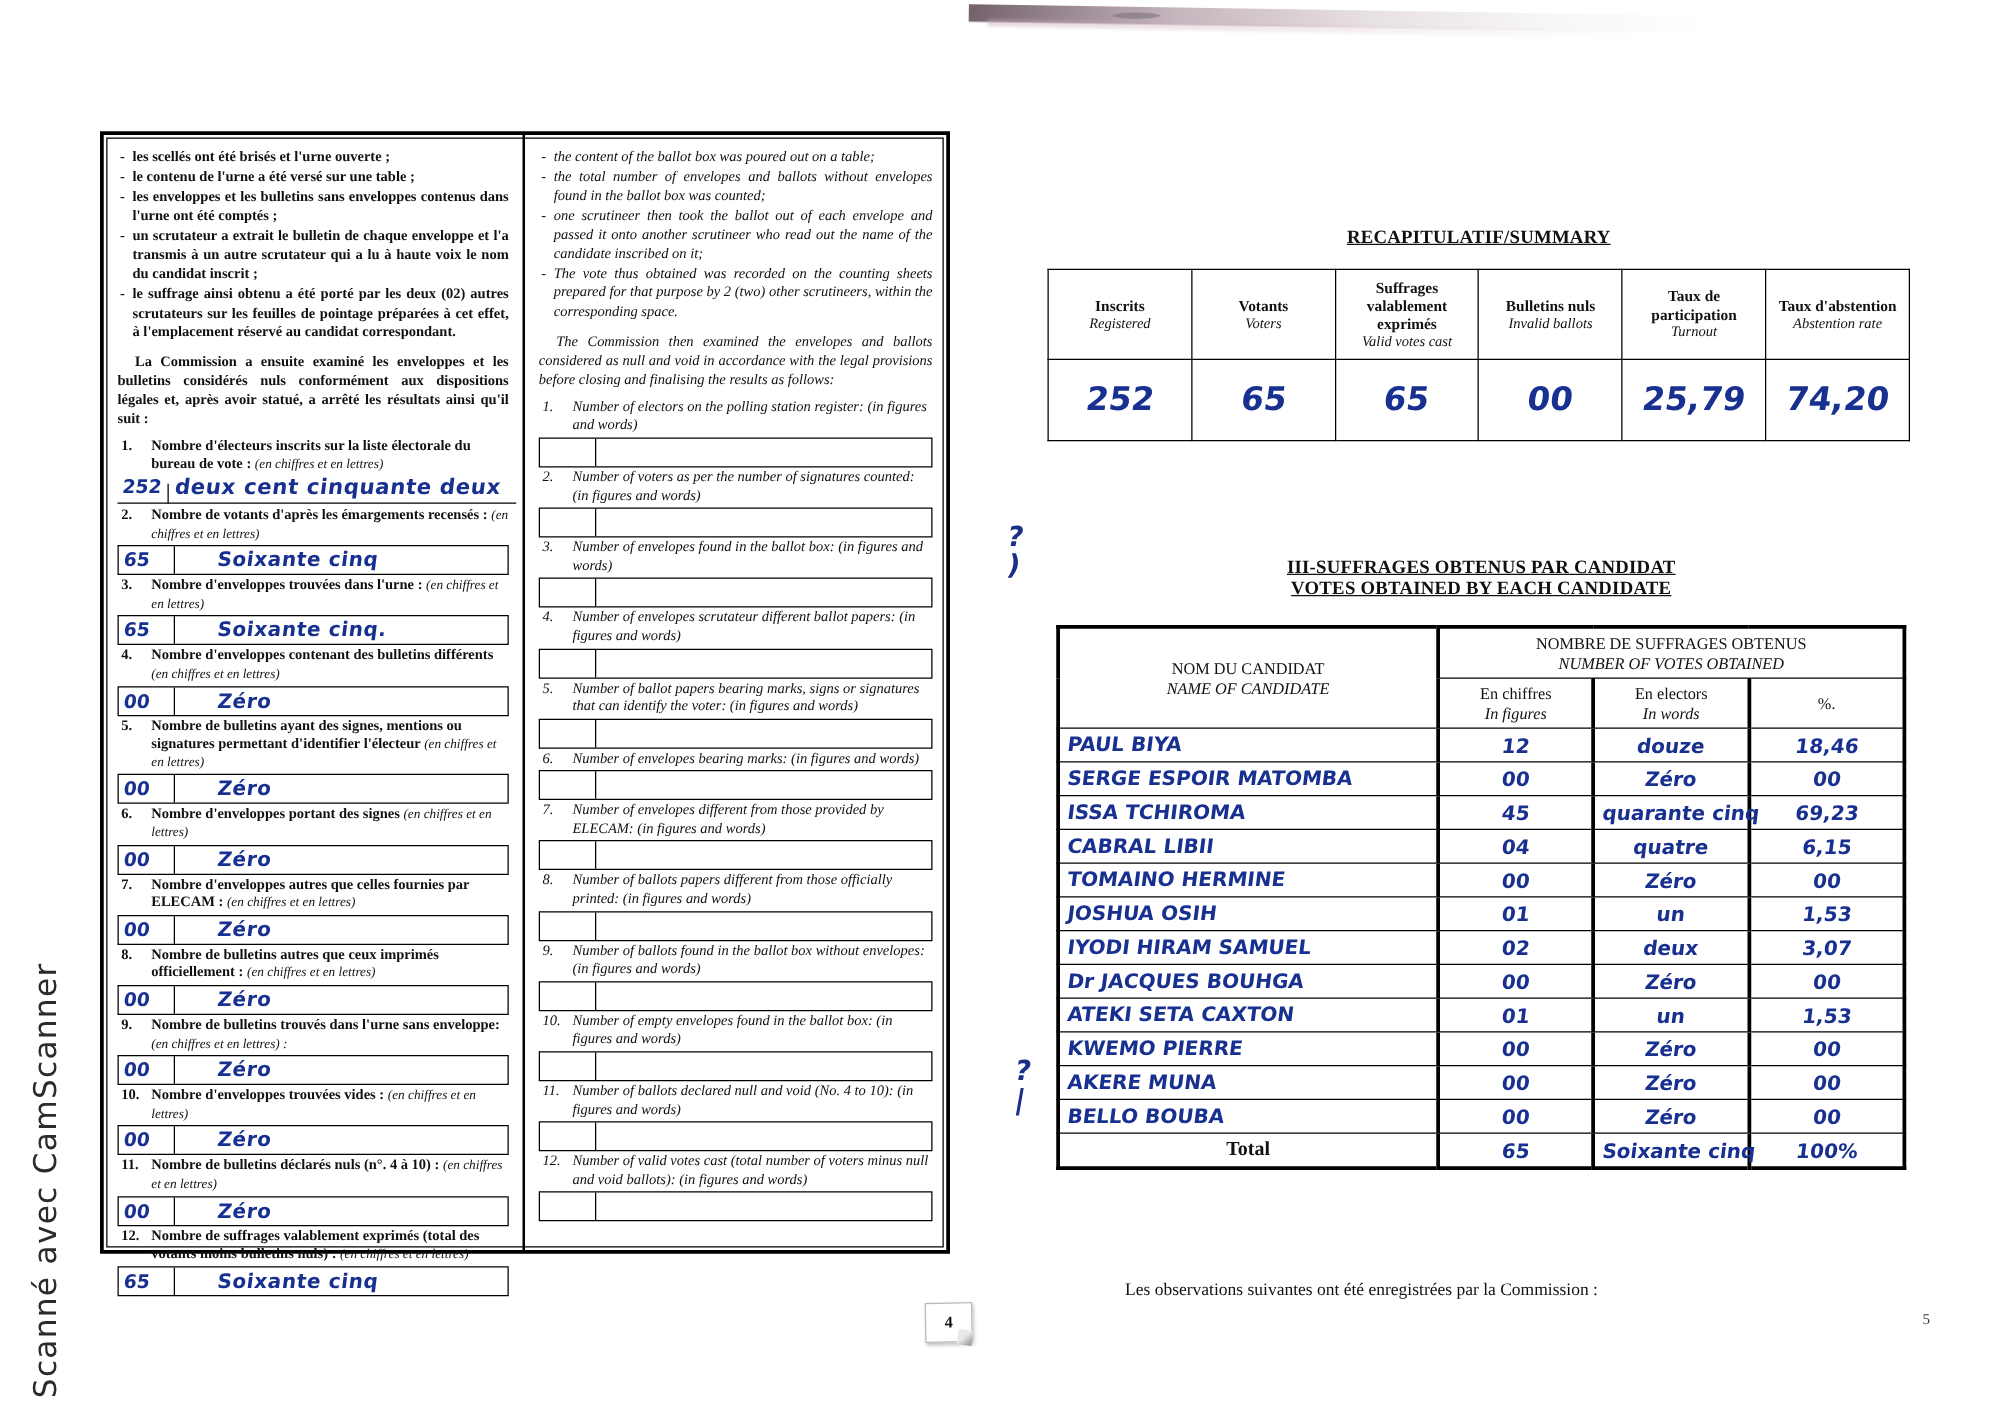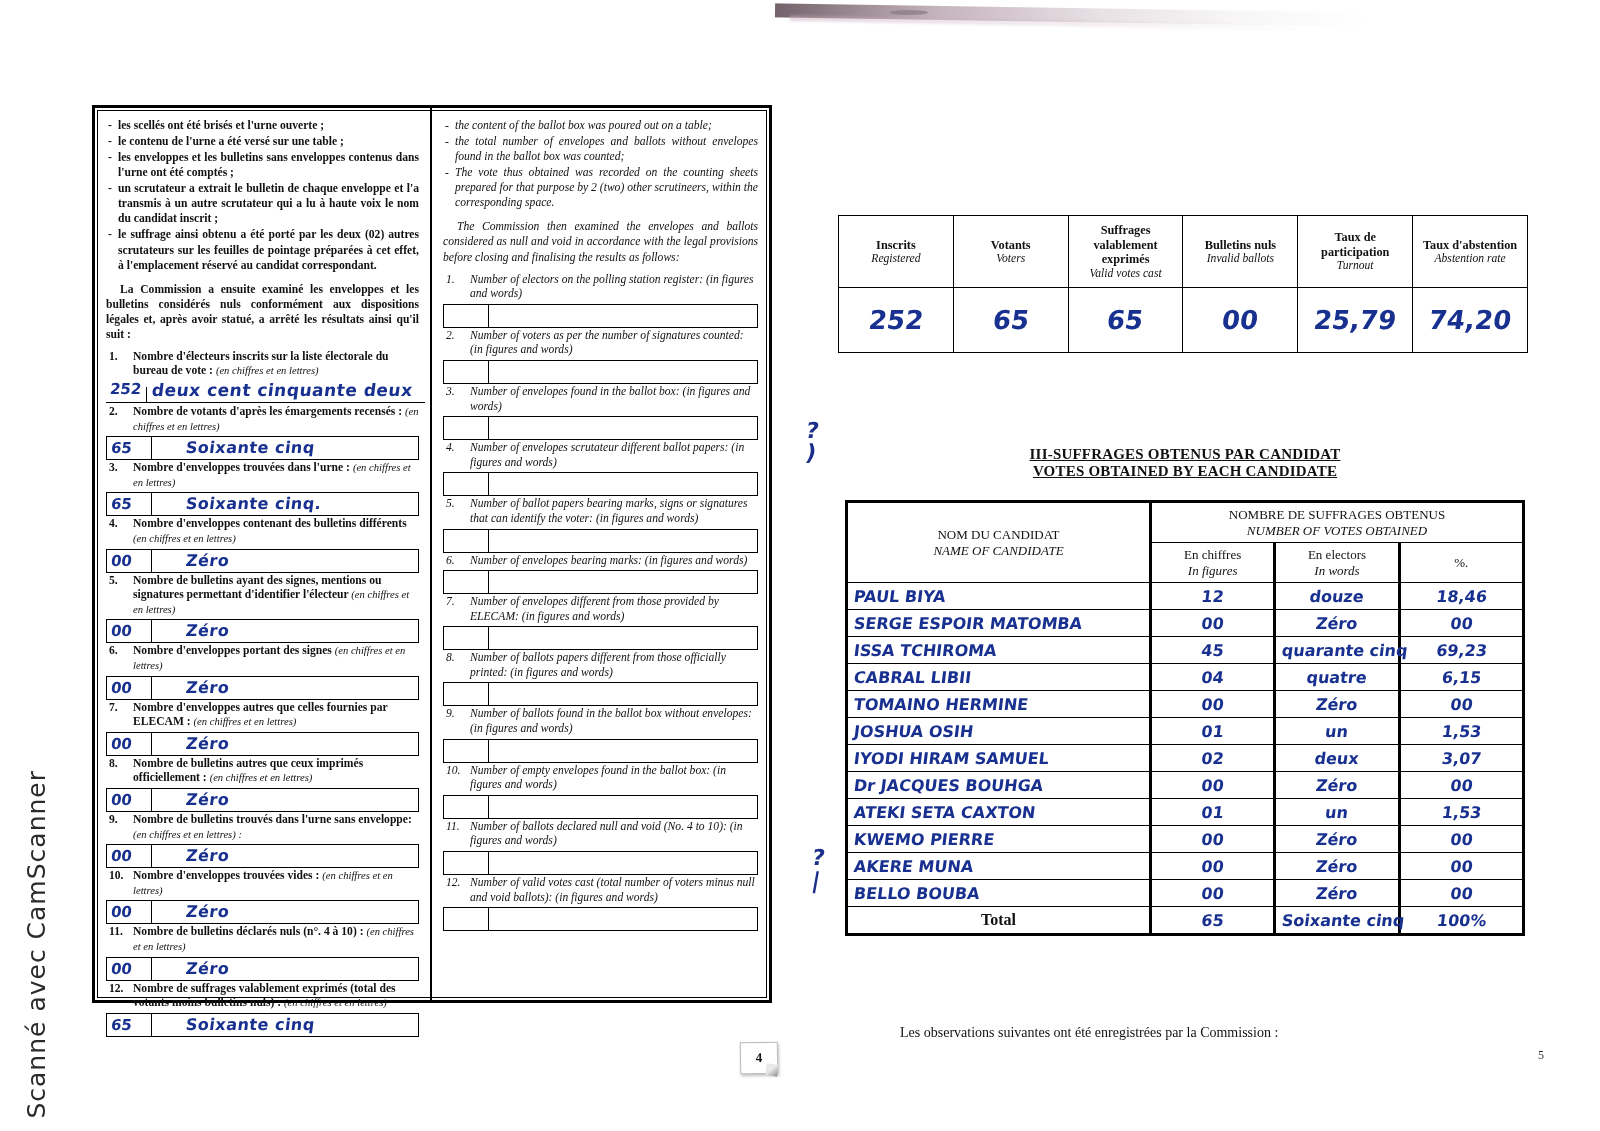--- a/index.html
+++ b/index.html
@@ -36,21 +36,21 @@
   .watermark{
     position:absolute;left:22px;top:770px;
     writing-mode:vertical-rl;
     transform:rotate(180deg);
     font-family:"DejaVu Sans", sans-serif;
     font-size:25px;letter-spacing:1px;color:#2b2b2b;white-space:nowrap;
   }
 
   
   .left-page{
-    position:absolute;left:92px;top:105px;width:680px;height:898px;
+    position:absolute;left:80px;top:105px;width:680px;height:898px;
     border:3px solid #000;background:#fff;
     box-sizing:border-box;
     display:flex;
   }
   .left-page::after{
     content:"";position:absolute;left:2px;top:2px;right:2px;bottom:2px;
     border:1px solid #000;pointer-events:none;
   }
   .col{box-sizing:border-box;padding:10px 11px 0 11px;position:relative;}
   .col-fr{width:50%;border-right:2px solid #000;}
@@ -328,20 +328,21 @@
             </div>
           </li>
         </ol>
     </div>
 
     <div class="col col-en">
       <div class="intro intro-en">
         <ul class="dash-list" id="en-bullets">
             <li>the content of the ballot box was poured out on a table;</li>
             <li>the total number of envelopes and ballots without envelopes found in the ballot box was counted;</li>
+            <li>one scrutineer then took the ballot out of each envelope and passed it onto another scrutineer who read out the name of the candidate inscribed on it;</li>
             <li>The vote thus obtained was recorded on the counting sheets prepared for that purpose by 2 (two) other scrutineers, within the corresponding space.</li>
           </ul>
         <p>The Commission then examined the envelopes and ballots considered as null and void in accordance with the legal provisions before closing and finalising the results as follows:</p>
       </div>
       <ol class="items" id="en-items">
           <li>
             <div class="it-text">Number of electors on the polling station register: (in figures and words)</div>
             <div class="ansbox">
               <div class="fig"></div>
               <div class="wrd"></div>
@@ -431,20 +432,21 @@
   <div class="pen-mark" style="left:806px;top:418px;">?</div>
   <div class="pen-mark" style="left:806px;top:440px;">)</div>
   <div class="pen-mark" style="left:812px;top:845px;">?</div>
   <div class="pen-mark" style="left:812px;top:868px;">|</div>
 
   <div class="pagenum-left">4</div>
   <div class="corner-fold"></div>
 
   <div class="right">
 
+    <div class="rtitle" style="position:absolute;left:8px;top:182px;width:690px;">RECAPITULATIF/SUMMARY</div>
 
     <div class="summary-wrap">
       <table class="grid summary">
         <thead>
             <tr id="sum-head">
               <th>Inscrits<em>Registered</em></th>
               <th>Votants<em>Voters</em></th>
               <th>Suffrages valablement exprimés<em>Valid votes cast</em></th>
               <th>Bulletins nuls<em>Invalid ballots</em></th>
               <th>Taux de participation<em>Turnout</em></th>

